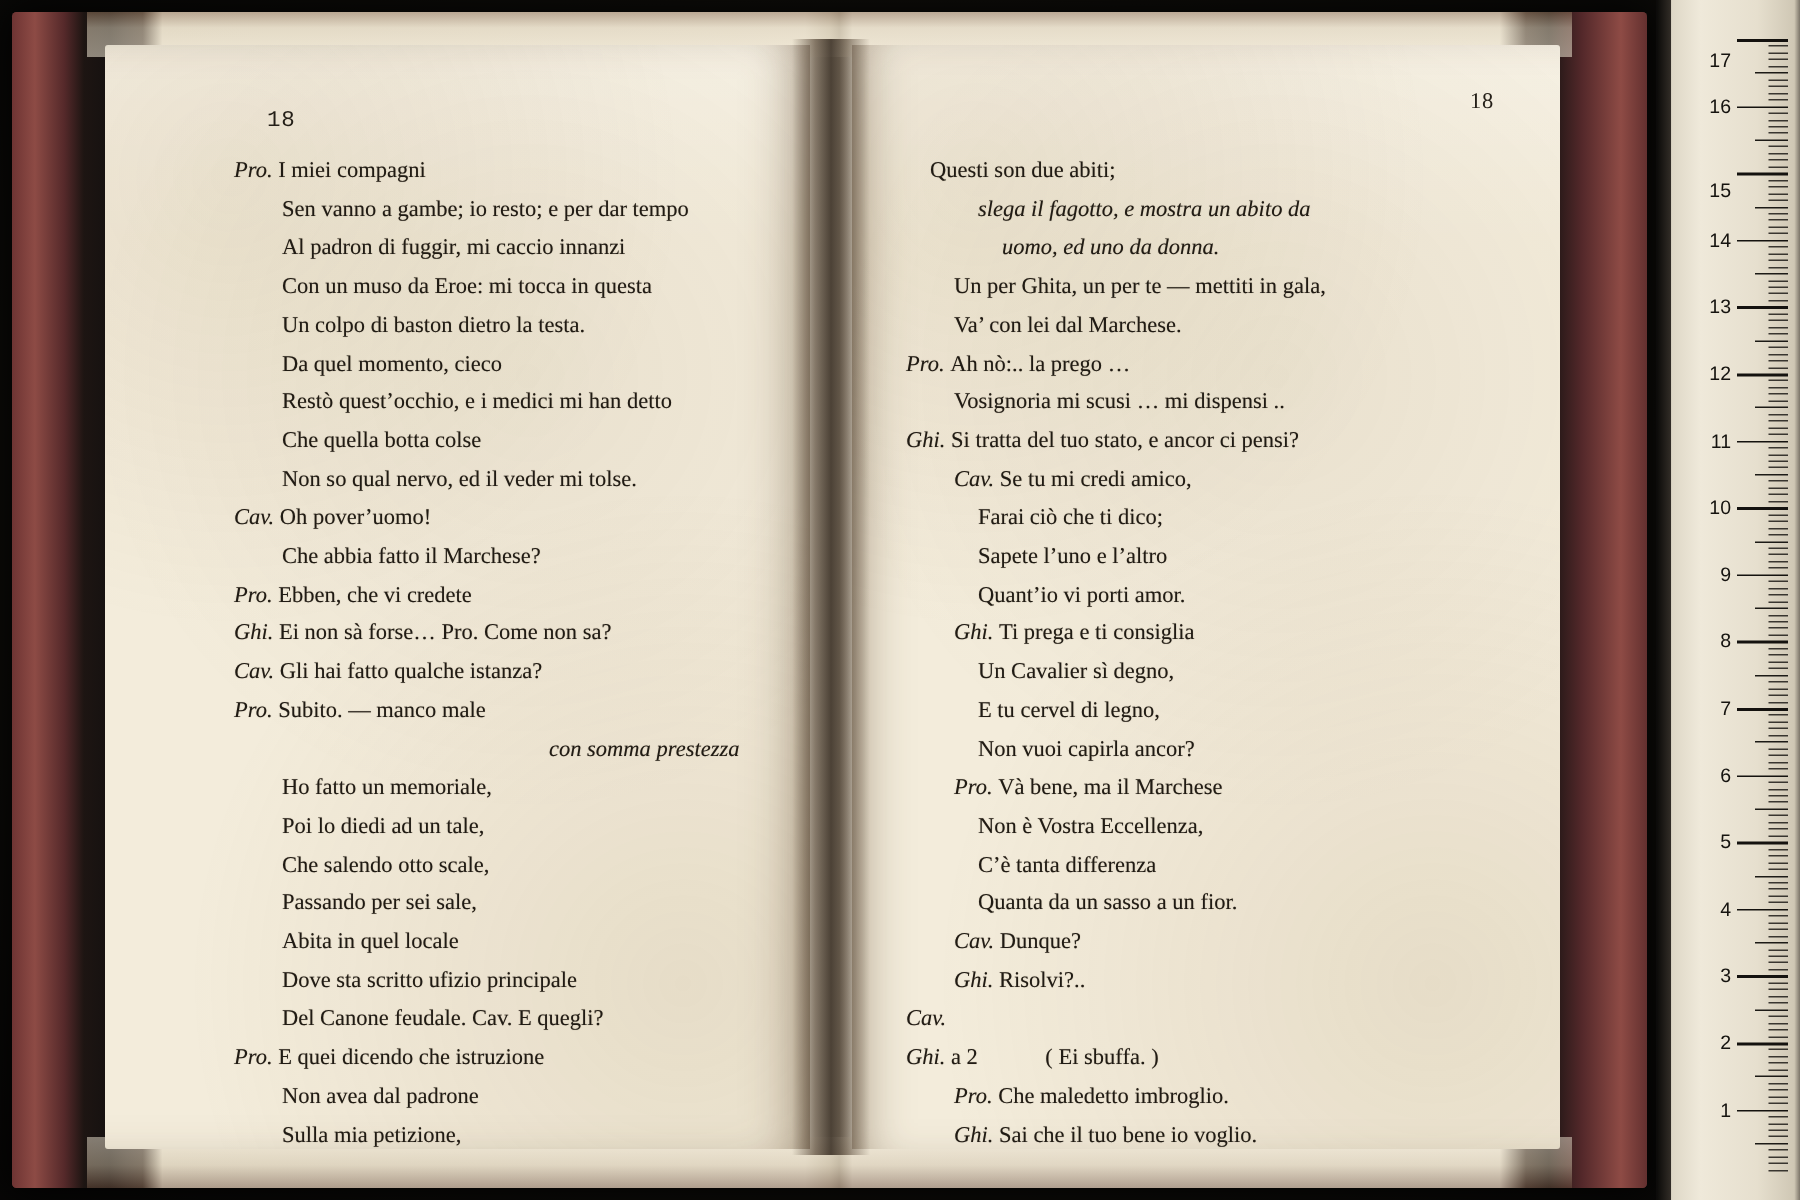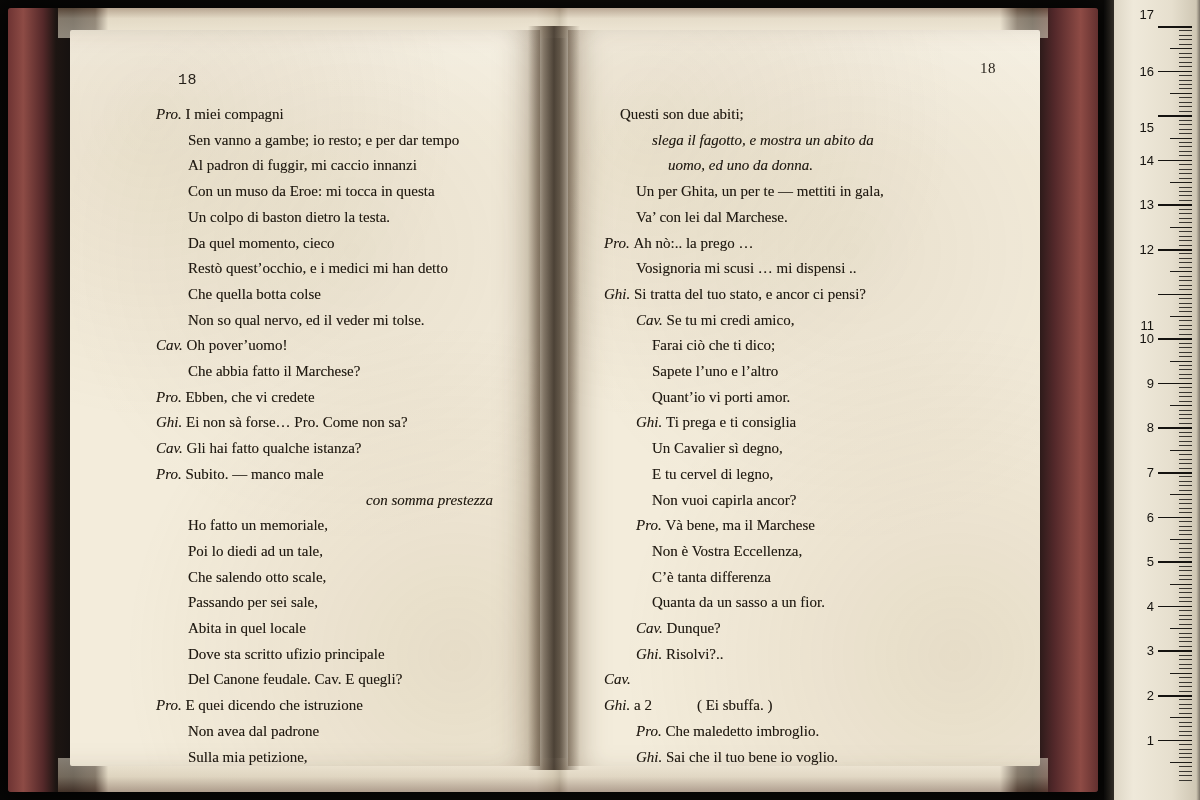--- a/index.html
+++ b/index.html
@@ -224,21 +224,21 @@
         </div>
     </div>
 
     <div class="gutter"></div>
   </div>
 
   <div class="ruler">
     <div class="edge-dark"></div>
     <div id="ruler-ticks">
         <div class="tick major" style="top: 26px;"></div>
-        <div class="rnum" style="top: 14px; text-align: right;">17</div>
+        <div class="rnum" style="top: 40px; text-align: right;">17</div>
         <div class="tick minor" style="top: 30.46px;"></div>
         <div class="tick minor" style="top: 34.92px;"></div>
         <div class="tick minor" style="top: 39.38px;"></div>
         <div class="tick minor" style="top: 43.84px;"></div>
         <div class="tick mid" style="top: 48.3px;"></div>
         <div class="tick minor" style="top: 52.76px;"></div>
         <div class="tick minor" style="top: 57.22px;"></div>
         <div class="tick minor" style="top: 61.68px;"></div>
         <div class="tick minor" style="top: 66.14px;"></div>
         <div class="tick major" style="top: 70.6px;"></div>
@@ -290,21 +290,21 @@
         <div class="tick minor" style="top: 253.46px;"></div>
         <div class="tick minor" style="top: 257.92px;"></div>
         <div class="tick minor" style="top: 262.38px;"></div>
         <div class="tick minor" style="top: 266.84px;"></div>
         <div class="tick mid" style="top: 271.3px;"></div>
         <div class="tick minor" style="top: 275.76px;"></div>
         <div class="tick minor" style="top: 280.22px;"></div>
         <div class="tick minor" style="top: 284.68px;"></div>
         <div class="tick minor" style="top: 289.14px;"></div>
         <div class="tick major" style="top: 293.6px;"></div>
-        <div class="rnum" style="top: 293.6px; margin-top: 31px;">11</div>
+        <div class="rnum" style="top: 293.6px;">11</div>
         <div class="tick minor" style="top: 298.06px;"></div>
         <div class="tick minor" style="top: 302.52px;"></div>
         <div class="tick minor" style="top: 306.98px;"></div>
         <div class="tick minor" style="top: 311.44px;"></div>
         <div class="tick mid" style="top: 315.9px;"></div>
         <div class="tick minor" style="top: 320.36px;"></div>
         <div class="tick minor" style="top: 324.82px;"></div>
         <div class="tick minor" style="top: 329.28px;"></div>
         <div class="tick minor" style="top: 333.74px;"></div>
         <div class="tick major" style="top: 338.2px;"></div>

